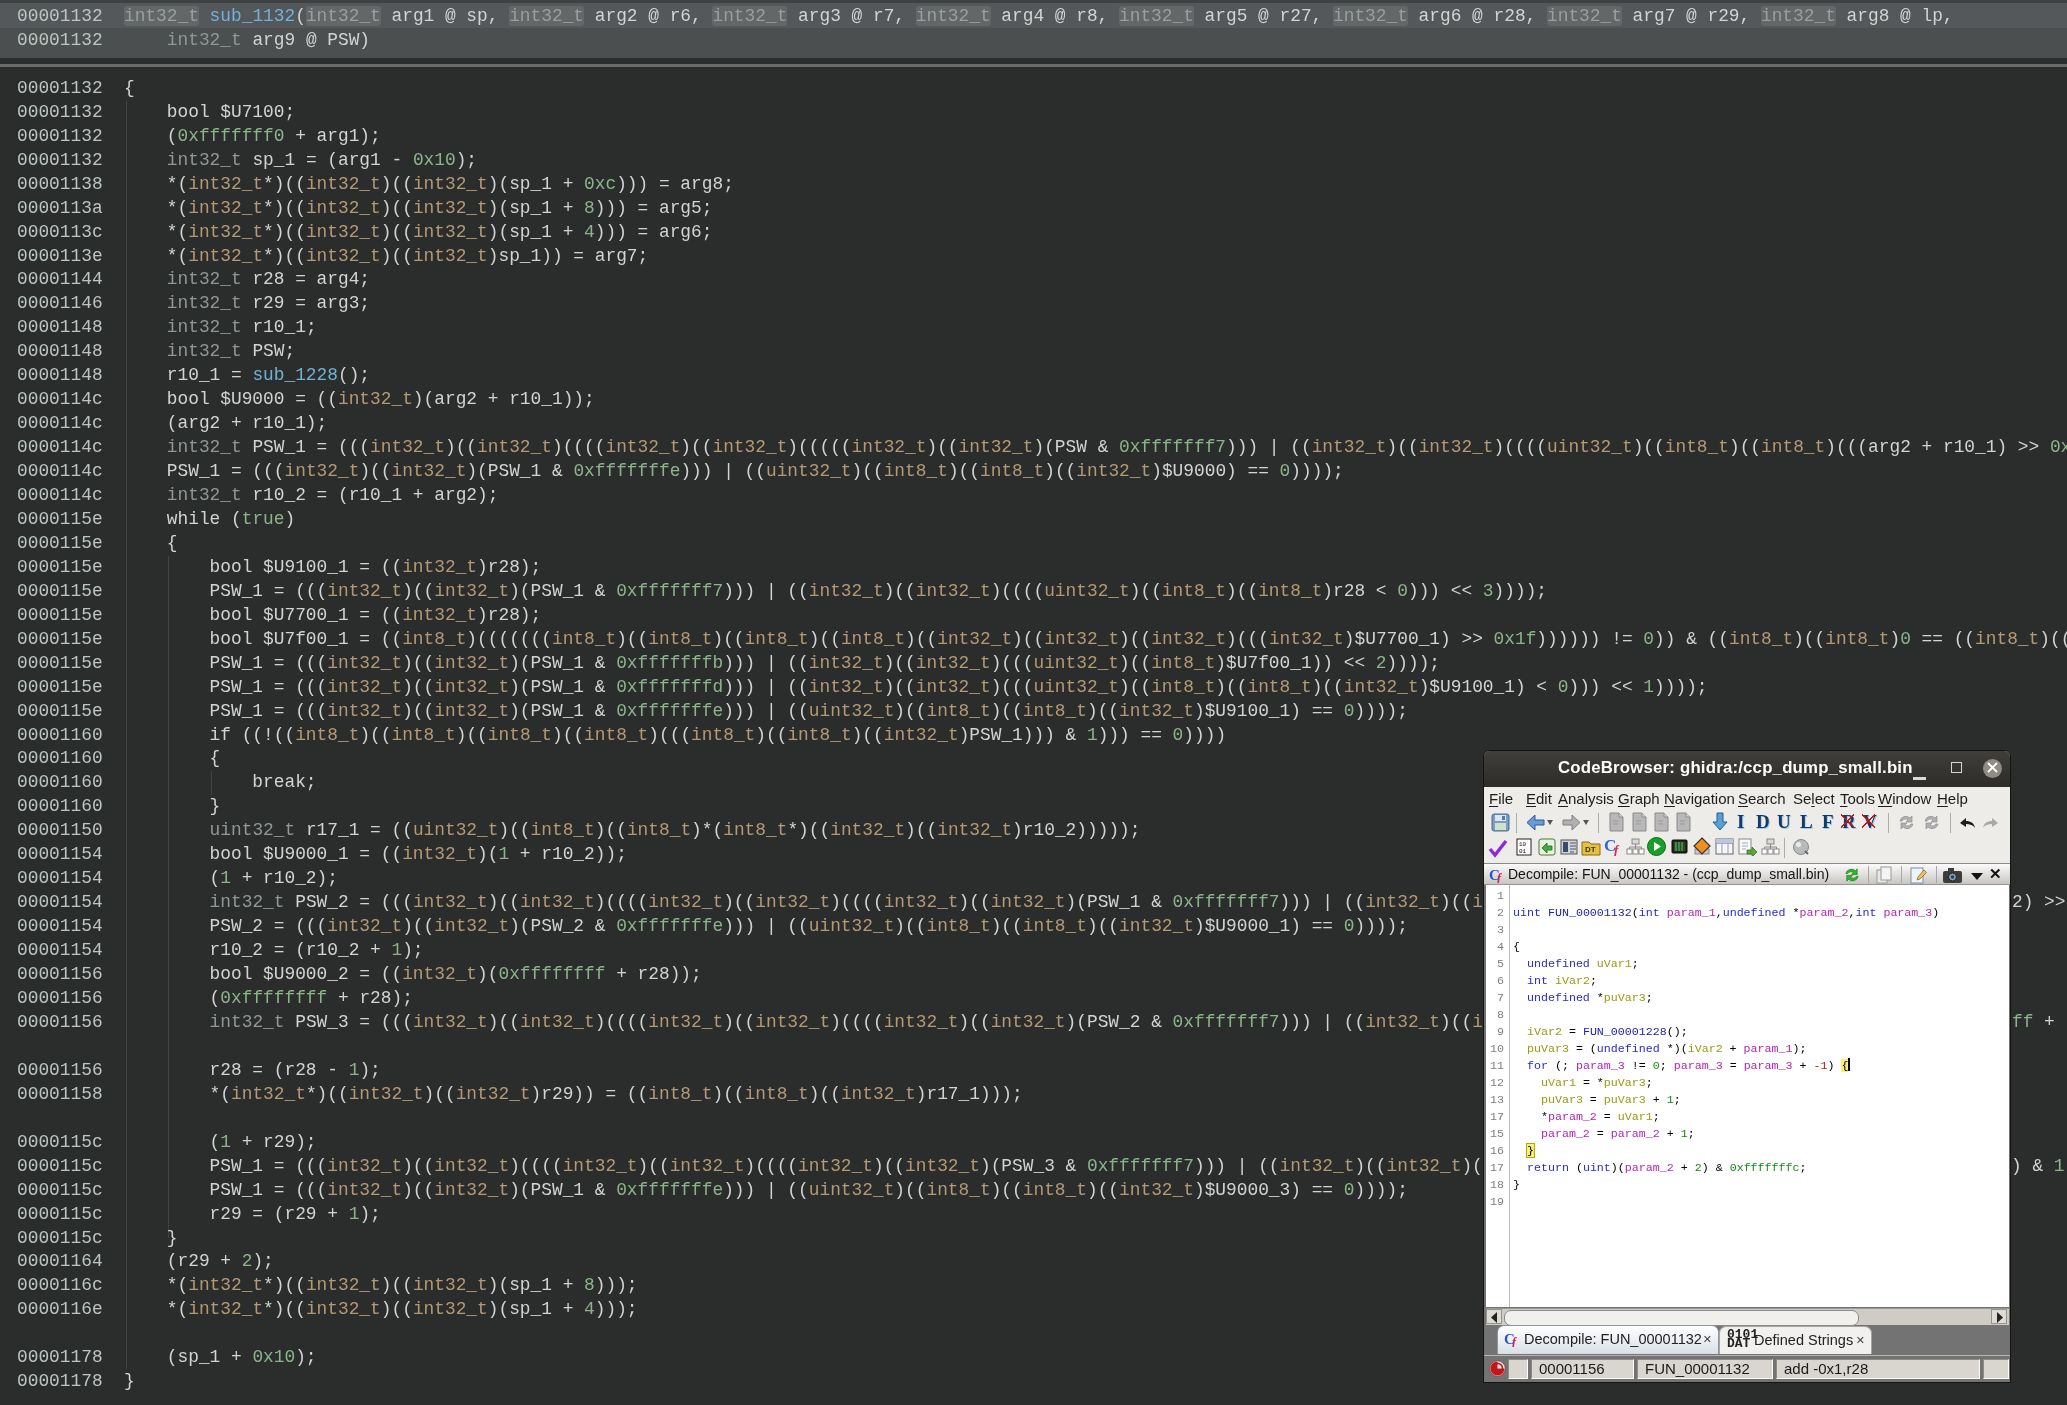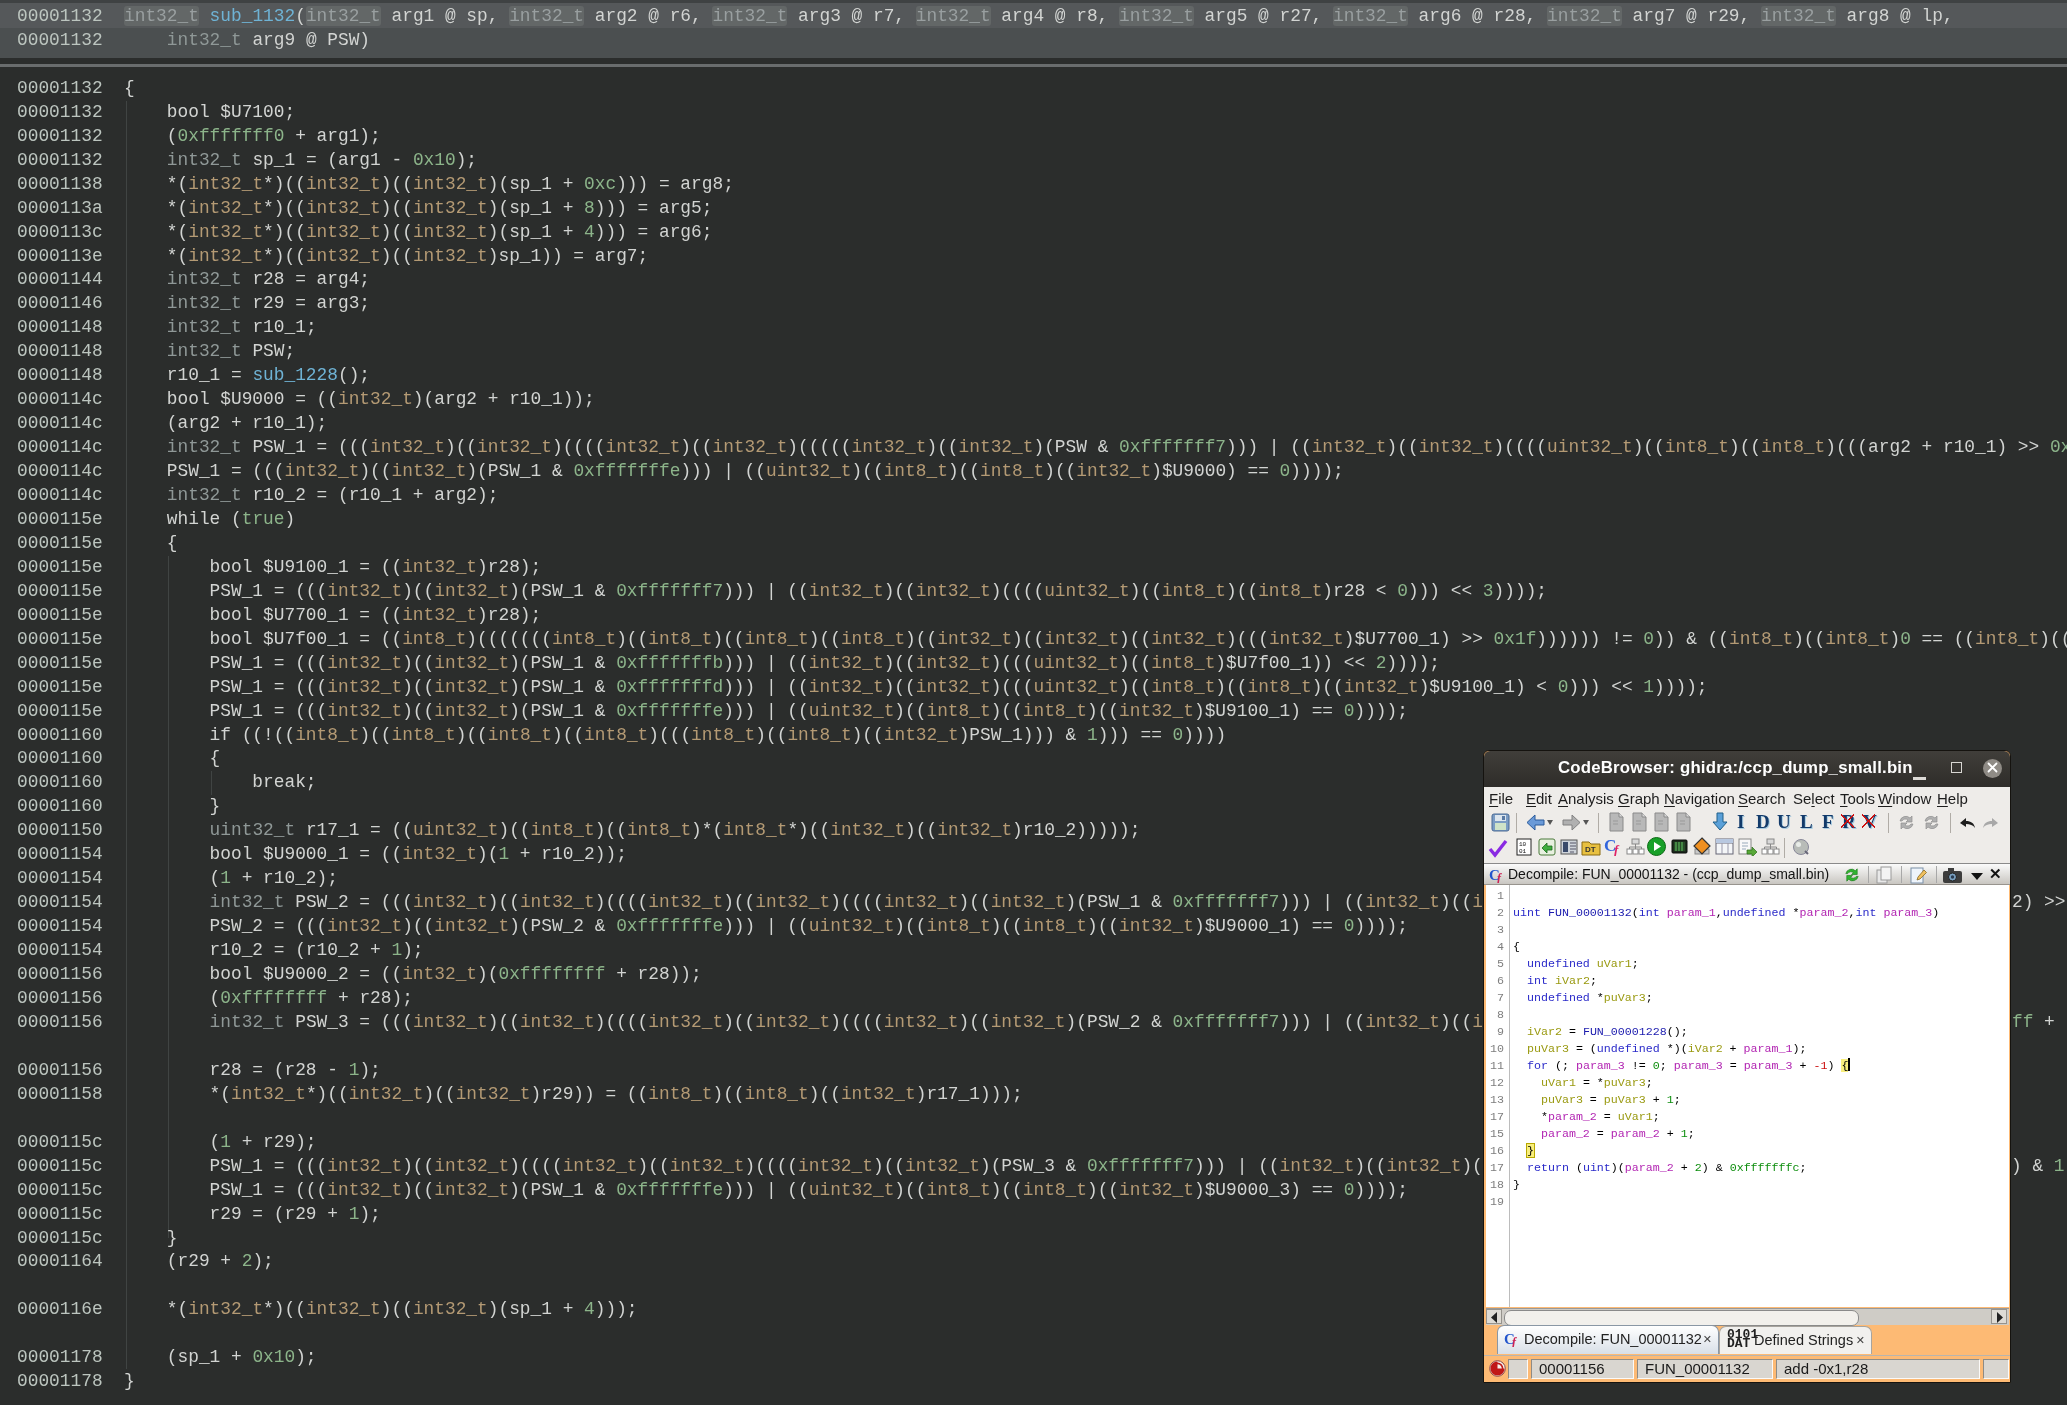--- a/index.html
+++ b/index.html
@@ -4,21 +4,21 @@
 #stage{position:absolute;left:0;top:0;width:2067px;height:1405px;font-family:"Liberation Mono",monospace;font-size:17.83px;letter-spacing:0px}
 .band{position:absolute;left:0;width:2067px}
 .vg{position:absolute;width:1px;background:#404443}
 .row{position:absolute;left:17px;white-space:pre;color:#d2d4d2;line-height:23.95px;height:23.95px}
 .row .a{color:#bcc5bf}
 .row .t{color:#8f9897}
 .row .c{color:#b49a74}
 .row .n{color:#8cb48a}
 .row .f{color:#6fb3d5}
 .row .b{color:#999fa0;background:#636767;border-radius:3px}
-#gwin{position:absolute;left:1483px;top:750px;width:528px;height:633px;background:#fdba74;border:1px solid #15130f;box-sizing:border-box;font-family:"Liberation Sans",sans-serif;border-radius:6px 6px 0 0}
+#gwin{position:absolute;left:1483px;top:750px;width:528px;height:633px;background:#737373;border:1px solid #15130f;box-sizing:border-box;font-family:"Liberation Sans",sans-serif;border-radius:6px 6px 0 0}
 #gtitle{position:absolute;left:0;top:0;width:100%;height:36px;background:linear-gradient(#403e3a,#2e2c29);border-radius:6px 6px 0 0}
 #gtitletext{position:absolute;left:74px;top:7px;font-size:16.8px;font-weight:bold;color:#fff;letter-spacing:0.2px}
 #gmin{position:absolute;right:84px;top:26px;width:13px;height:2.5px;background:#dcdad6}
 #gmax{position:absolute;right:48px;top:11px;width:9px;height:9px;border:1.6px solid #d8d6d2}
 #gclose{position:absolute;right:8px;top:8px;width:19px;height:19px;border-radius:50%;background:#8f8b85;text-align:center;line-height:17px}
 #gmenu{position:absolute;left:0;top:36px;width:100%;height:23px;background:#eeece9;border-bottom:1px solid #c2beb8}
 .mi{position:absolute;top:3px;font-size:15px;color:#1c1c1c}
 .mi u{text-decoration-thickness:1px;text-underline-offset:2px}
 #gtools{position:absolute;left:0;top:59px;width:100%;height:53px;background:#eeece9;border-bottom:1px solid #b8b4ae}
 .ic{position:absolute}
@@ -111,20 +111,21 @@
     <div class="row" style="top:986.9px"><span class="a">00001156</span>          (<span class="n">0xffffffff</span> + r28);</div>
     <div class="row" style="top:1010.9px"><span class="a">00001156</span>          <span class="t">int32_t</span> PSW_3 = (((<span class="c">int32_t</span>)((<span class="c">int32_t</span>)((((<span class="c">int32_t</span>)((<span class="c">int32_t</span>)((((<span class="c">int32_t</span>)((<span class="c">int32_t</span>)(PSW_2 &amp; <span class="n">0xfffffff7</span>))) | ((<span class="c">int32_t</span>)((<span class="c">int32_t</span>)(((uint32</div>
     <div class="row" style="top:1058.8px"><span class="a">00001156</span>          r28 = (r28 - <span class="n">1</span>);</div>
     <div class="row" style="top:1082.8px"><span class="a">00001158</span>          *(<span class="c">int32_t</span>*)((<span class="c">int32_t</span>)((<span class="c">int32_t</span>)r29)) = ((<span class="c">int8_t</span>)((<span class="c">int8_t</span>)((<span class="c">int32_t</span>)r17_1)));</div>
     <div class="row" style="top:1130.6px"><span class="a">0000115c</span>          (<span class="n">1</span> + r29);</div>
     <div class="row" style="top:1154.6px"><span class="a">0000115c</span>          PSW_1 = (((<span class="c">int32_t</span>)((<span class="c">int32_t</span>)((((<span class="c">int32_t</span>)((<span class="c">int32_t</span>)((((<span class="c">int32_t</span>)((<span class="c">int32_t</span>)(PSW_3 &amp; <span class="n">0xfffffff7</span>))) | ((<span class="c">int32_t</span>)((<span class="c">int32_t</span>)(((<span class="c">uint32_t</span></div>
     <div class="row" style="top:1178.5px"><span class="a">0000115c</span>          PSW_1 = (((<span class="c">int32_t</span>)((<span class="c">int32_t</span>)(PSW_1 &amp; <span class="n">0xfffffffe</span>))) | ((<span class="c">uint32_t</span>)((<span class="c">int8_t</span>)((<span class="c">int8_t</span>)((<span class="c">int32_t</span>)$U9000_3) == <span class="n">0</span>))));</div>
     <div class="row" style="top:1202.5px"><span class="a">0000115c</span>          r29 = (r29 + <span class="n">1</span>);</div>
     <div class="row" style="top:1226.5px"><span class="a">0000115c</span>      }</div>
     <div class="row" style="top:1250.4px"><span class="a">00001164</span>      (r29 + <span class="n">2</span>);</div>
+    <div class="row" style="top:1274.3px"><span class="a">0000116c</span>      *(<span class="c">int32_t</span>*)((<span class="c">int32_t</span>)((<span class="c">int32_t</span>)(sp_1 + <span class="n">8</span>)));</div>
     <div class="row" style="top:1298.3px"><span class="a">0000116e</span>      *(<span class="c">int32_t</span>*)((<span class="c">int32_t</span>)((<span class="c">int32_t</span>)(sp_1 + <span class="n">4</span>)));</div>
     <div class="row" style="top:1346.2px"><span class="a">00001178</span>      (sp_1 + <span class="n">0x10</span>);</div>
     <div class="row" style="top:1370.1px"><span class="a">00001178</span>  }</div>
 <div class="row" style="top:891.1px;left:2012px">2) &gt;&gt;</div>
     <div class="row" style="top:1010.9px;left:2012px"><span class="n">ff</span> +</div>
     <div class="row" style="top:1154.6px;left:2011px">) &amp; <span class="n">1</span></div>
 </div>
 
 <div id="gwin">
   <div id="gtitle">

